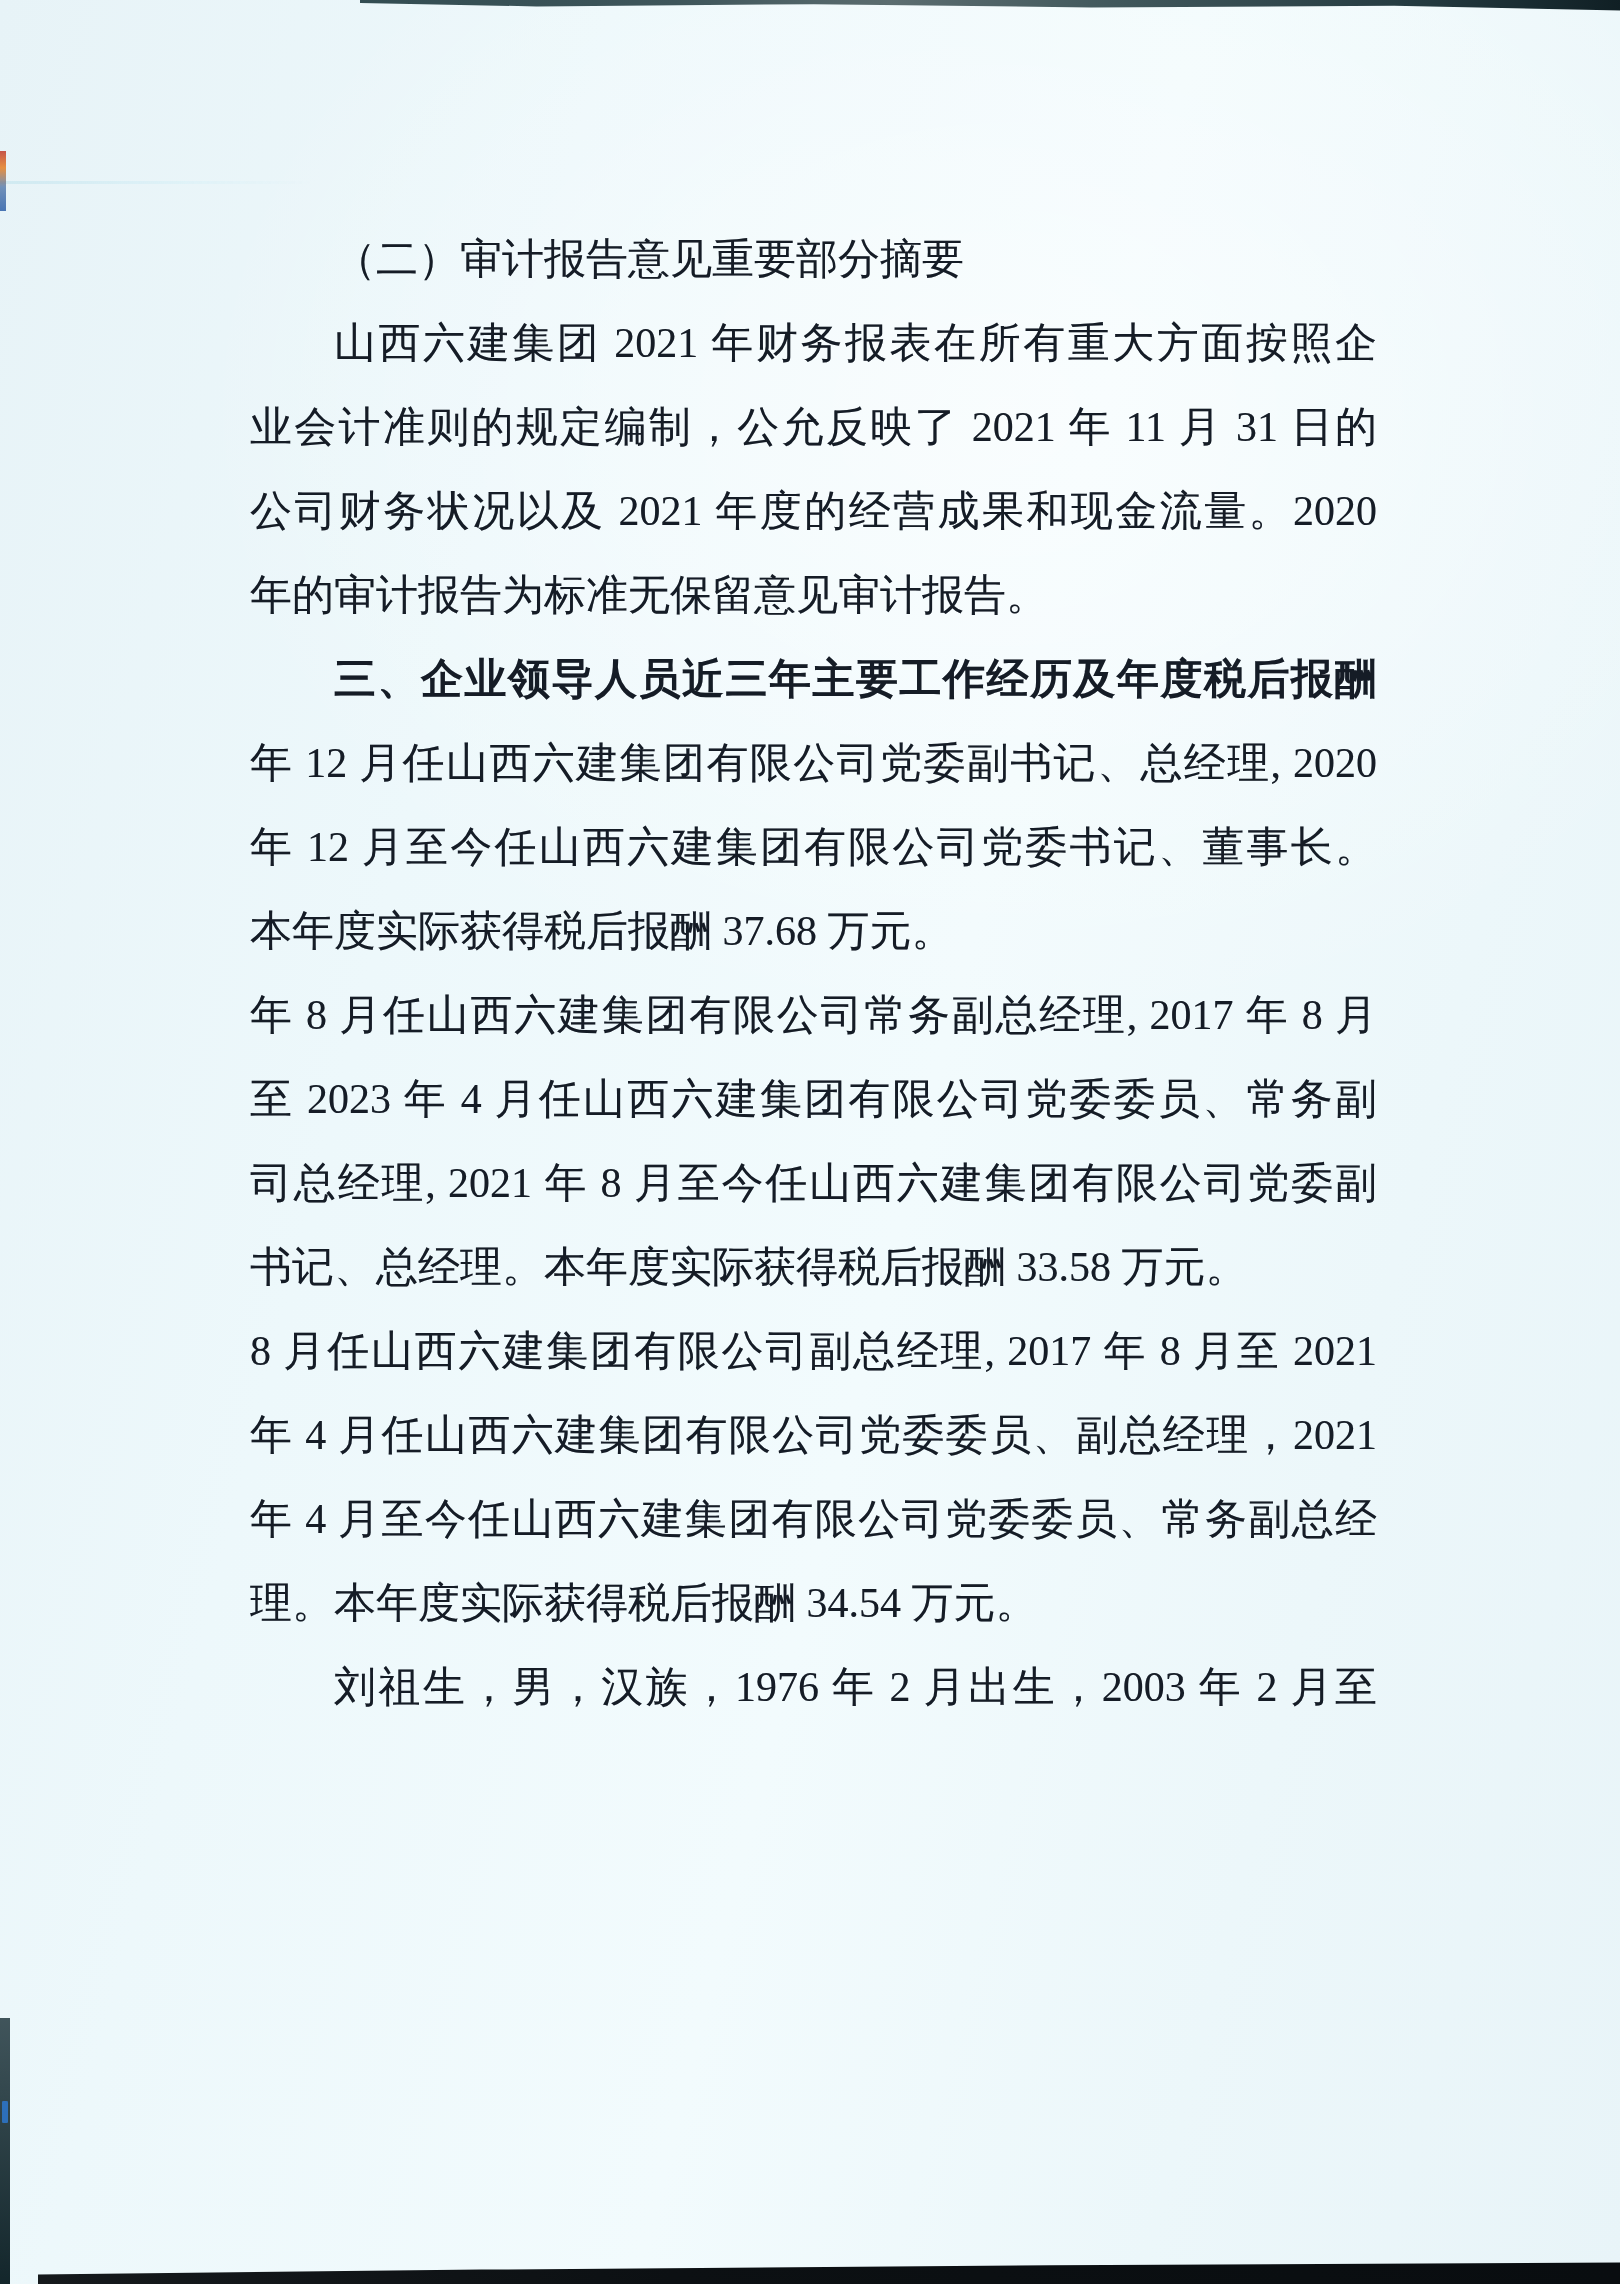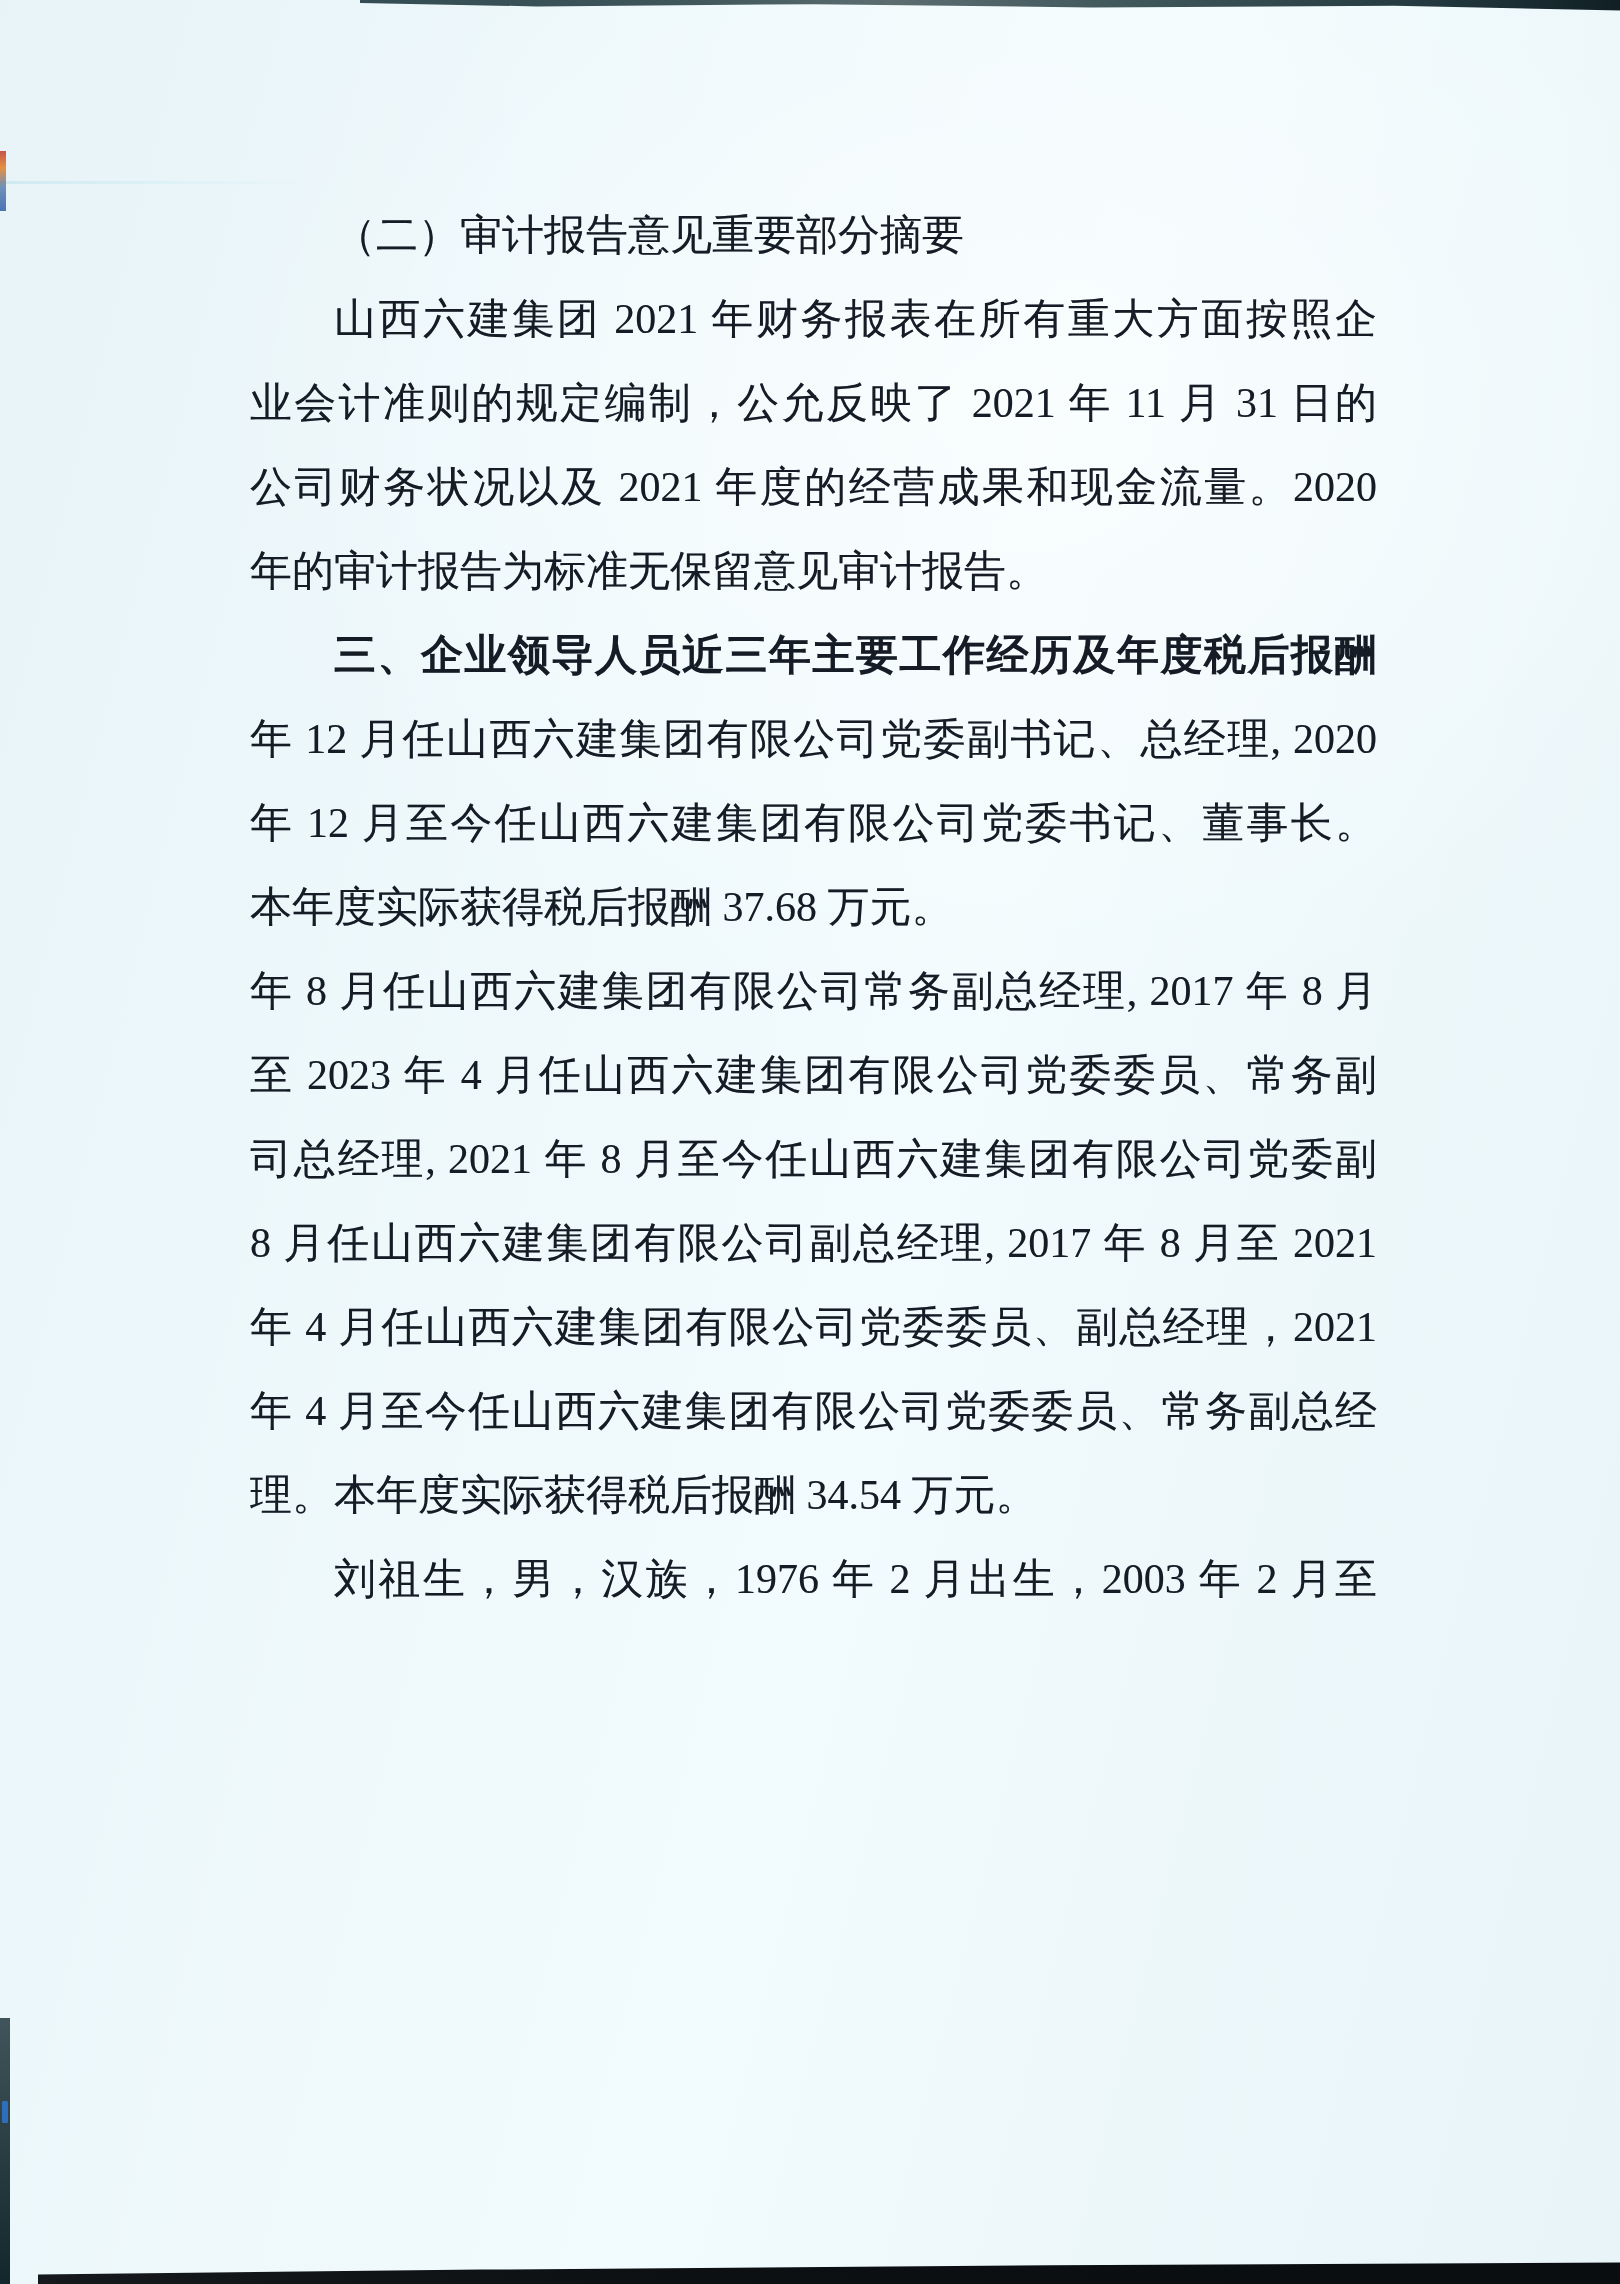--- a/index.html
+++ b/index.html
@@ -90,21 +90,21 @@
     top: 181px;
     width: 310px;
     height: 2.6px;
     background: linear-gradient(90deg, rgba(205,232,240,0.9), rgba(215,240,247,0.55) 60%, rgba(220,243,249,0) 100%);
     filter: blur(0.6px);
   }
   
   .text-block {
     position: absolute;
     left: 250px;
-    top: 193px;
+    top: 217px;
     width: 1127px;
     color: #151c26;
     font-size: 42px;
     line-height: 84px;
     text-shadow: 0 0 0.6px rgba(18,24,38,0.35);
   }
   .line {
     height: 84px;
     white-space: nowrap;
     text-align: left;
@@ -141,20 +141,21 @@
       <div class="line justify">业会计准则的规定编制，公允反映了 2021 年 11 月 31 日的</div>
       <div class="line justify">公司财务状况以及 2021 年度的经营成果和现金流量。2020</div>
       <div class="line">年的审计报告为标准无保留意见审计报告。</div>
       <div class="line indent justify bold">三、企业领导人员近三年主要工作经历及年度税后报酬</div>
       <div class="line justify">年 12 月任山西六建集团有限公司党委副书记、总经理, 2020</div>
       <div class="line justify">年 12 月至今任山西六建集团有限公司党委书记、董事长。</div>
       <div class="line">本年度实际获得税后报酬 37.68 万元。</div>
       <div class="line justify">年 8 月任山西六建集团有限公司常务副总经理, 2017 年 8 月</div>
       <div class="line justify">至 2023 年 4 月任山西六建集团有限公司党委委员、常务副</div>
       <div class="line justify">司总经理, 2021 年 8 月至今任山西六建集团有限公司党委副</div>
+      <div class="line">书记、总经理。本年度实际获得税后报酬 33.58 万元。</div>
       <div class="line justify">8 月任山西六建集团有限公司副总经理, 2017 年 8 月至 2021</div>
       <div class="line justify">年 4 月任山西六建集团有限公司党委委员、副总经理，2021</div>
       <div class="line justify">年 4 月至今任山西六建集团有限公司党委委员、常务副总经</div>
       <div class="line">理。本年度实际获得税后报酬 34.54 万元。</div>
       <div class="line indent justify">刘祖生，男，汉族，1976 年 2 月出生，2003 年 2 月至</div>
     </div>
 </div>
 
 
 </body></html>

